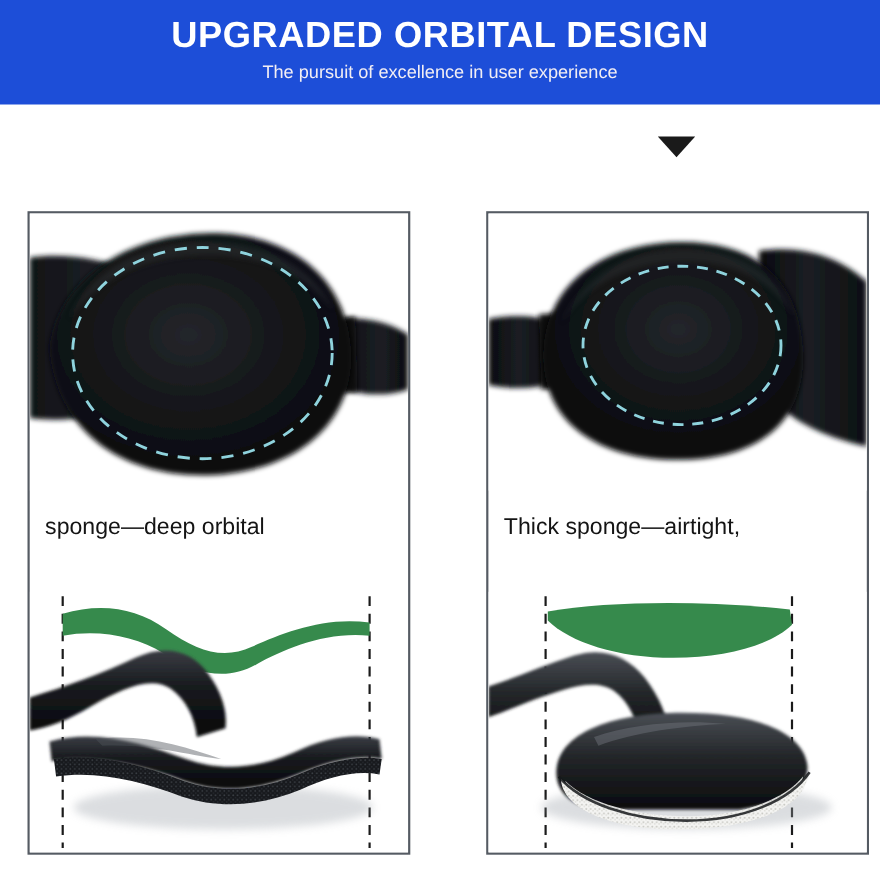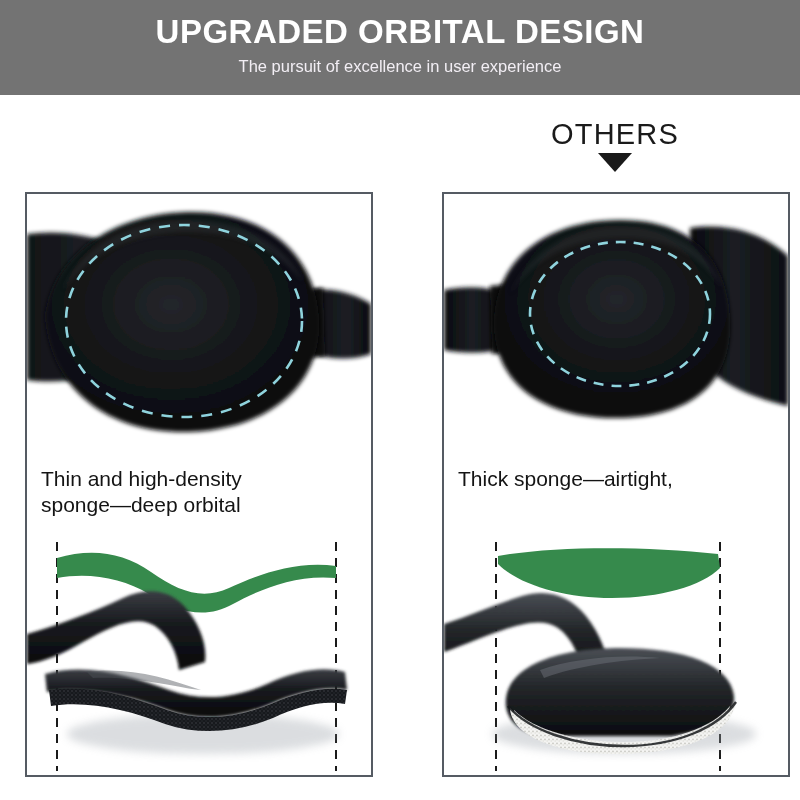--- a/index.html
+++ b/index.html
@@ -18,21 +18,21 @@
     height: 800px;
     background: #ffffff;
   }
 
   
   .header-banner {
     position: absolute;
     left: 0; top: 0;
     width: 800px;
     height: 95px;
-    background: #737373;
+    background: #1d4ed8;
     text-align: center;
     overflow: hidden;
   }
   .header-title {
     margin-top: 15px;
     font-size: 33px;
     font-weight: bold;
     letter-spacing: 0.5px;
     color: #ffffff;
     line-height: 1.05;
@@ -124,21 +124,20 @@
 <body>
 
 <div id="page">
 
   <div class="header-banner">
     <div class="header-title">UPGRADED ORBITAL DESIGN</div>
     <div class="header-subtitle">The pursuit of excellence in user experience</div>
   </div>
 
   <div class="others-block">
-    <div class="others-label">OTHERS</div>
     <div class="others-arrow"></div>
   </div>
 
   <div class="panel panel-left">
     <div class="panel-inner">
 
       <div class="photo-top">
         <svg viewBox="0 0 344 252" preserveAspectRatio="none" aria-hidden="true">
           <defs>
             <radialGradient id="Lbody" cx="46%" cy="42%" r="72%">
@@ -166,21 +165,20 @@
                    C296,192 240,236 162,238 C86,240 24,200 18,122 Z" fill="url(#Lbody)" filter="url(#Lsoft)"></path>
 
           <path d="M36,96 C56,50 104,26 162,26 C214,26 258,48 276,88
                    C250,54 210,38 162,38 C108,38 62,58 36,96 Z" fill="#2a2d33" opacity="0.55" filter="url(#Lsoft)"></path>
 
           <ellipse cx="157" cy="127" rx="118" ry="96" fill="none" stroke="#8fd3dd" stroke-width="2.6" stroke-dasharray="11 9" stroke-linecap="butt"></ellipse>
         </svg>
       </div>
 
       <div class="caption">
-        <div class="caption-text">Thin and high-density</div>
         <div class="caption-text">sponge—deep orbital</div>
       </div>
 
       <div class="photo-bottom">
         <svg viewBox="0 0 344 237" preserveAspectRatio="none" aria-hidden="true">
           <defs>
             <linearGradient id="Lside" x1="0" y1="0" x2="0" y2="1">
               <stop offset="0%" stop-color="#3a3d43"></stop>
               <stop offset="40%" stop-color="#191b1f"></stop>
               <stop offset="100%" stop-color="#06070a"></stop>

